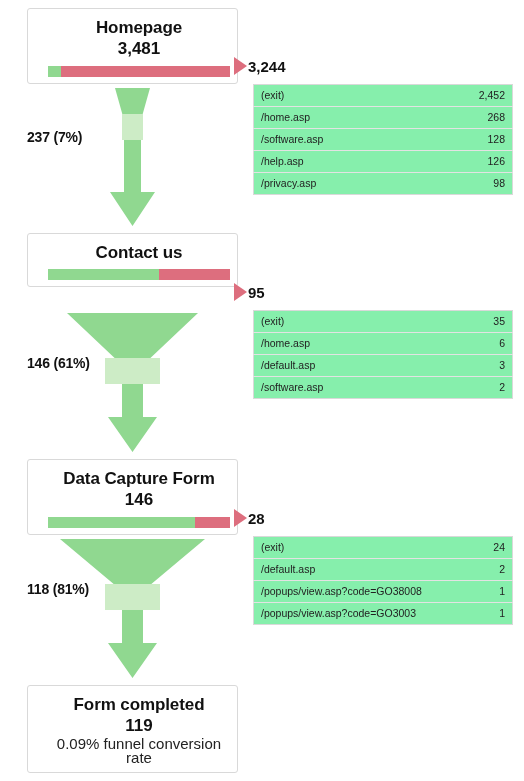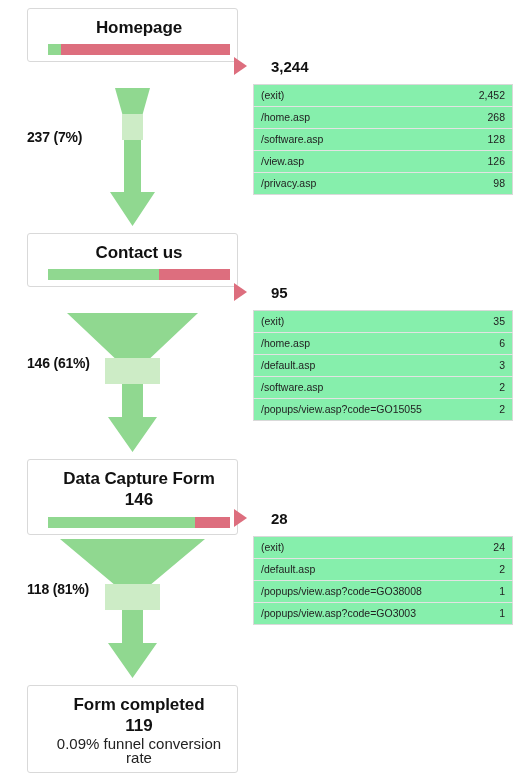--- a/index.html
+++ b/index.html
@@ -91,21 +91,21 @@
     font-weight: bold;
     color: #111111;
     letter-spacing: -0.2px;
   }
 
   
   .exit-marker {
     position: absolute;
     display: flex;
     align-items: center;
-    gap: 24px;
+    gap: 1px;
   }
   .tri-right {
     width: 0; height: 0;
     border-top: 9px solid transparent;
     border-bottom: 9px solid transparent;
     border-left: 13px solid #dd6e7e;
   }
   .exit-total {
     font-size: 15px;
     font-weight: bold;
@@ -136,20 +136,21 @@
   .exit-table td.page { text-align: left; }
   .exit-table td.val  { text-align: right; width: 62px; }
 </style>
 </head>
 <body>
 
 <div id="funnel-root">
 
   <div class="step-box" style="top:8px;">
     <div class="step-title">Homepage</div>
+    <div class="step-count">3,481</div>
     <div class="bar-wrap">
       <div class="bar-green" style="flex: 0 0 7%; width: 7%;"></div>
       <div class="bar-red"></div>
     </div>
   </div>
 
   <div class="exit-marker" style="left:234px; top:57px;">
     <div class="tri-right"></div>
     <div class="exit-total">3,244</div>
   </div>
@@ -162,21 +163,21 @@
       </tr>
       <tr>
         <td class="page">/home.asp</td>
         <td class="val">268</td>
       </tr>
       <tr>
         <td class="page">/software.asp</td>
         <td class="val">128</td>
       </tr>
       <tr>
-        <td class="page">/view.asp</td>
+        <td class="page">/help.asp</td>
         <td class="val">126</td>
       </tr>
       <tr>
         <td class="page">/privacy.asp</td>
         <td class="val">98</td>
       </tr>
     </tbody>
   </table>
 
   <div class="connector" style="top:88px;">
@@ -209,24 +210,20 @@
       <tr>
         <td class="page">/home.asp</td>
         <td class="val">6</td>
       </tr>
       <tr>
         <td class="page">/default.asp</td>
         <td class="val">3</td>
       </tr>
       <tr>
         <td class="page">/software.asp</td>
-        <td class="val">2</td>
-      </tr>
-      <tr>
-        <td class="page">/popups/view.asp?code=GO15055</td>
         <td class="val">2</td>
       </tr>
     </tbody>
   </table>
 
   <div class="connector" style="top:313px;">
     <svg width="211" height="143" viewBox="0 0 211 143">
       <path d="M 40 0 L 171 0 L 116 52 L 116 104 L 130 104 L 105.5 139 L 81 104 L 95 104 L 95 52 Z" fill="#90d890"></path>
       <rect x="78" y="45" width="55" height="26" fill="#cdecc6"></rect>
     </svg>

